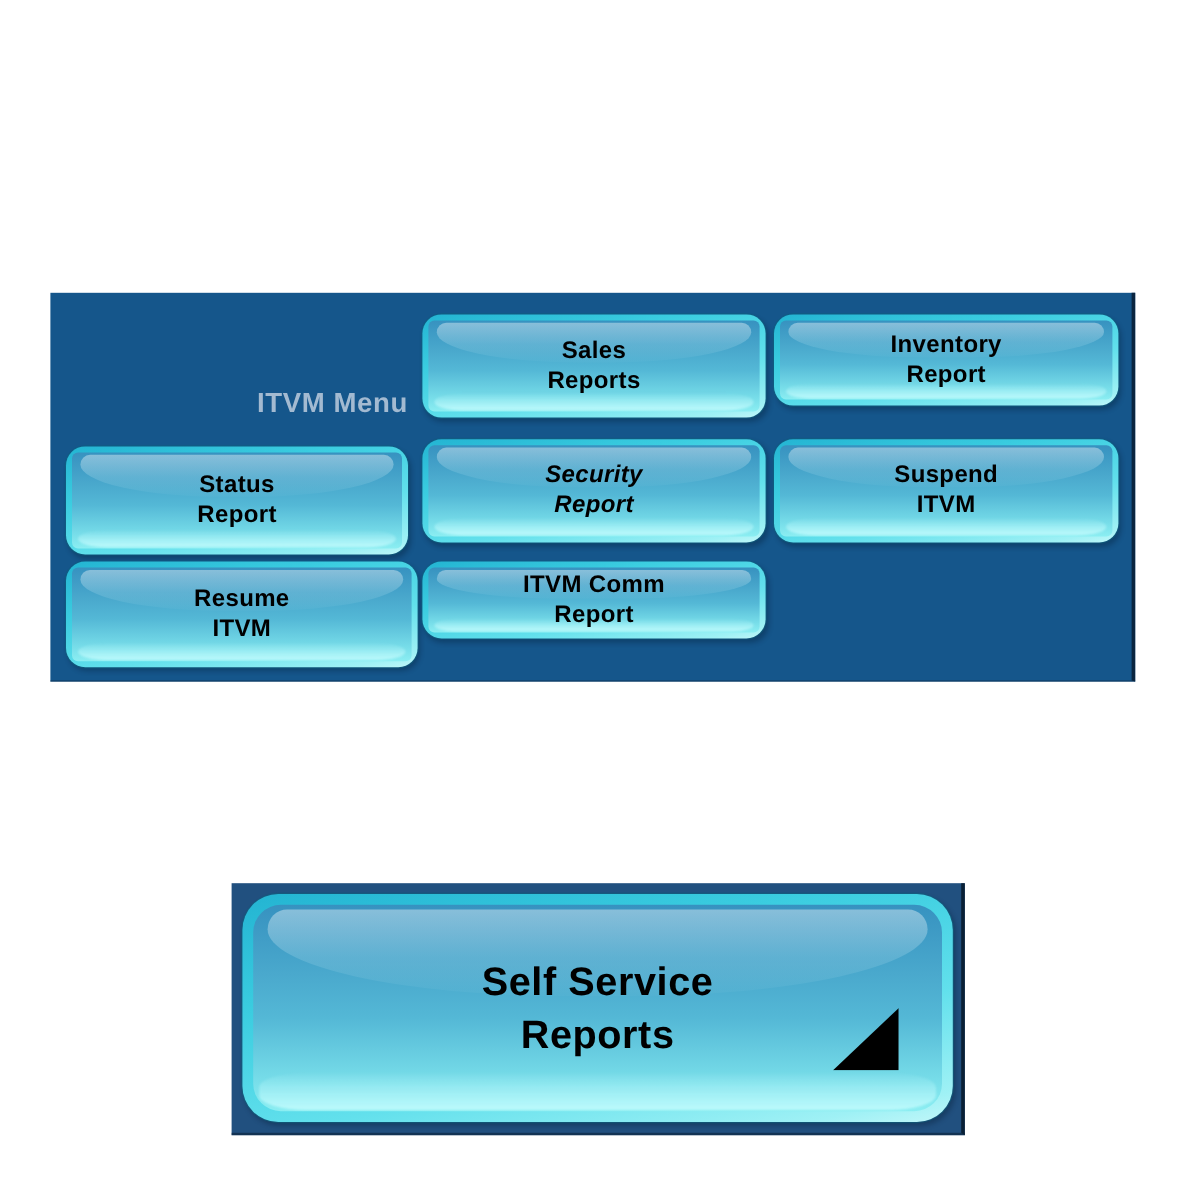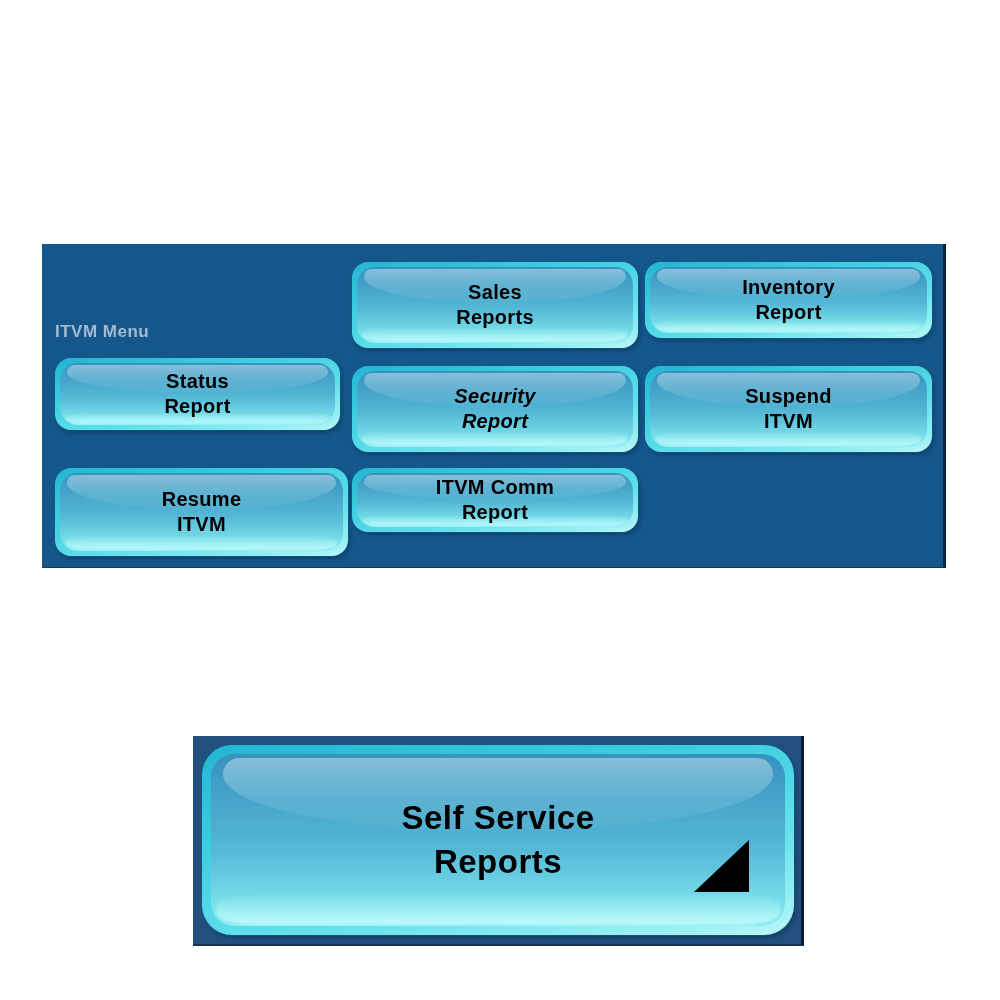--- a/index.html
+++ b/index.html
@@ -8,36 +8,36 @@
 
   
   .menu-panel {
     position:absolute; left:42px; top:244px; width:904px; height:324px;
     background:#15568b;
     border-right:3px solid #0a2540;
     border-bottom:1px solid rgba(10,37,64,0.55);
   }
   .menu-title {
     position:absolute; left:13px; top:78px; width:285px;
-    text-align:left; font-size:17px; font-weight:bold; color:#a3bad1;
+    text-align:right; font-size:23px; font-weight:bold; color:#a3bad1;
     letter-spacing:0.5px;
   }
 
   
   .btn {
     position:absolute; display:block; border:0; cursor:pointer;
     padding:5px; border-radius:16px;
     background:linear-gradient(168deg,#23b4d2 0%,#3bcde0 32%,#62e0ec 65%,#9ff1f5 92%,#c2f7f9 100%);
     box-shadow:0 0 0 1px rgba(12,100,128,0.55), 2px 3px 4px rgba(0,20,40,0.30);
     font-family:inherit;
   }
   .btn .face {
     position:relative; display:flex; flex-direction:column;
     align-items:center; justify-content:center;
-    width:100%; height:100%; border-radius:18px; overflow:hidden;
+    width:100%; height:100%; border-radius:5px; overflow:hidden;
     background:linear-gradient(180deg,#3792c0 0%,#4aa9cd 34%,#54b8d6 55%,#77dde9 85%,#8beef2 100%);
   }
   .btn .face::before { 
     content:""; position:absolute; top:2px; left:7px; right:7px; height:44%;
     border-radius:9px 9px 50% 50% / 9px 9px 85% 85%;
     background:linear-gradient(180deg, rgba(255,255,255,0.40) 0%, rgba(230,250,255,0.16) 55%, rgba(255,255,255,0.02) 100%);
     z-index:1;
   }
   .btn .face::after { 
     content:""; position:absolute; bottom:1px; left:5px; right:5px; height:18%;
@@ -85,21 +85,21 @@
       </span>
     </button>
 
     <button class="btn" style="left:603px; top:18px; width:287px; height:76px;">
       <span class="face">
         <span class="line">Inventory</span>
         <span class="line">Report</span>
       </span>
     </button>
 
-    <button class="btn" style="left:13px; top:114px; width:285px; height:72px;">
+    <button class="btn" style="left:13px; top:128px; width:285px; height:90px;">
       <span class="face">
         <span class="line">Status</span>
         <span class="line">Report</span>
       </span>
     </button>
 
     <button class="btn" style="left:310px; top:122px; width:286px; height:86px;font-style:italic;">
       <span class="face">
         <span class="line">Security</span>
         <span class="line">Report</span>

